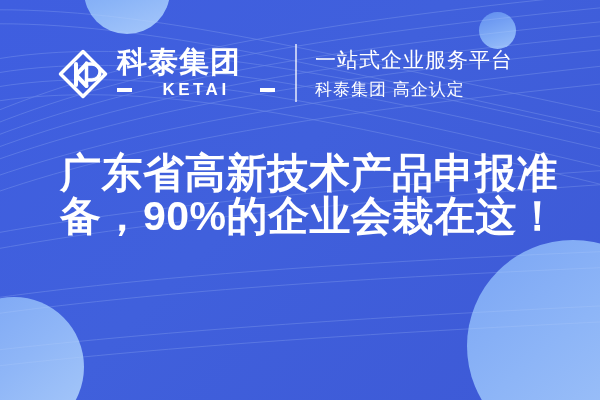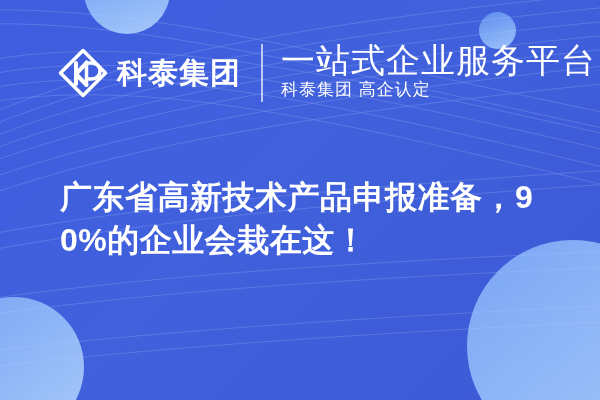--- a/index.html
+++ b/index.html
@@ -71,21 +71,21 @@
     left: 0;
     top: 0;
     width: 600px;
     height: 145px;
     display: flex;
     align-items: center;
   }
 
   .logo-block {
     display: flex;
-    align-items: center;
+    align-items: flex-end;
     margin-left: 58px;
   }
 
   .logo-mark {
     width: 50px;
     height: 50px;
     flex: 0 0 auto;
   }
 
   .logo-words {
@@ -135,47 +135,46 @@
     margin-right: 18px;
     flex: 0 0 auto;
   }
 
   .tagline-block {
     display: flex;
     flex-direction: column;
   }
   .tagline-main {
     color: #ffffff;
-    font-size: 34px;
+    font-size: 21px;
     line-height: 32px;
     letter-spacing: 1px;
     white-space: nowrap;
   }
   .tagline-sub {
     color: #ffffff;
     font-size: 17px;
     line-height: 24px;
     letter-spacing: 1px;
     margin-top: 2px;
     white-space: nowrap;
   }
 
   
   .headline {
     position: absolute;
     left: 60px;
     top: 152px;
     width: 510px;
     color: #ffffff;
-    font-size: 32px;
+    font-size: 41px;
     line-height: 43px;
     font-weight: bold;
     letter-spacing: 0.5px;
     word-break: break-all;
-    margin-top: 24px;
   }
 </style>
 </head>
 <body>
 
 <div id="banner">
 
   <div class="bg-layer">
     <div class="circle circle-tl"></div>
     <div class="circle circle-tr"></div>
@@ -218,20 +217,25 @@
         <path d="M36 30 L36 72" fill="none" stroke="#ffffff" stroke-width="8" stroke-linecap="round"></path>
         <path d="M36 52 L57 30" fill="none" stroke="#ffffff" stroke-width="8" stroke-linecap="round"></path>
         <path d="M36 52 L57 74" fill="none" stroke="#ffffff" stroke-width="8" stroke-linecap="round"></path>
 
         <path d="M57 28 L57 74" fill="none" stroke="#ffffff" stroke-width="7" stroke-linecap="round"></path>
         <path d="M57 30 L68 30 A16 16 0 0 1 68 62 L57 62" fill="none" stroke="#ffffff" stroke-width="7" stroke-linejoin="round"></path>
       </svg>
 
       <div class="logo-words">
         <div class="logo-cn">科泰集团</div>
+        <div class="logo-en-row">
+          <span class="dash"></span>
+          <span class="logo-en">KETAI</span>
+          <span class="dash"></span>
+        </div>
       </div>
     </div>
 
     <div class="divider"></div>
 
     <div class="tagline-block">
       <div class="tagline-main">一站式企业服务平台</div>
       <div class="tagline-sub">科泰集团 高企认定</div>
     </div>
   </div>

